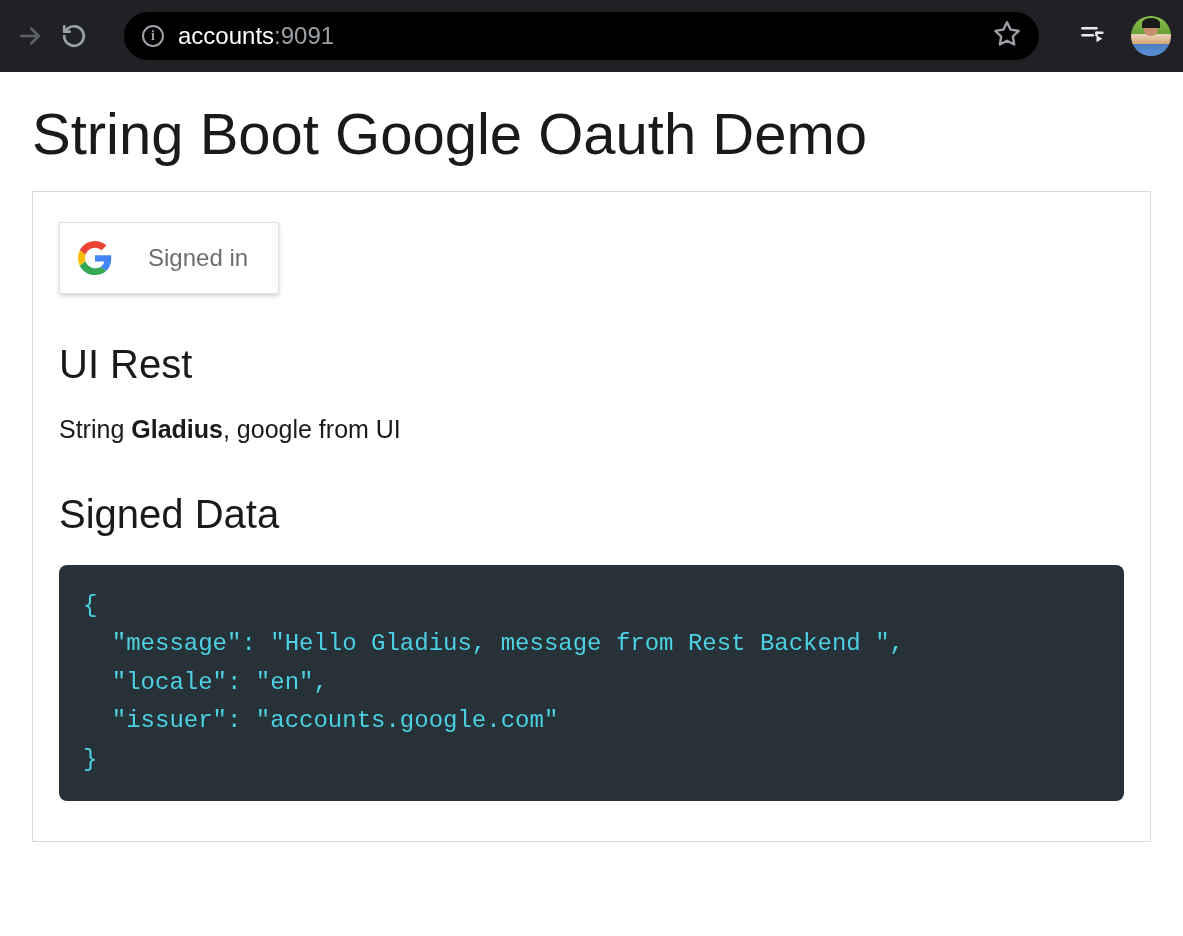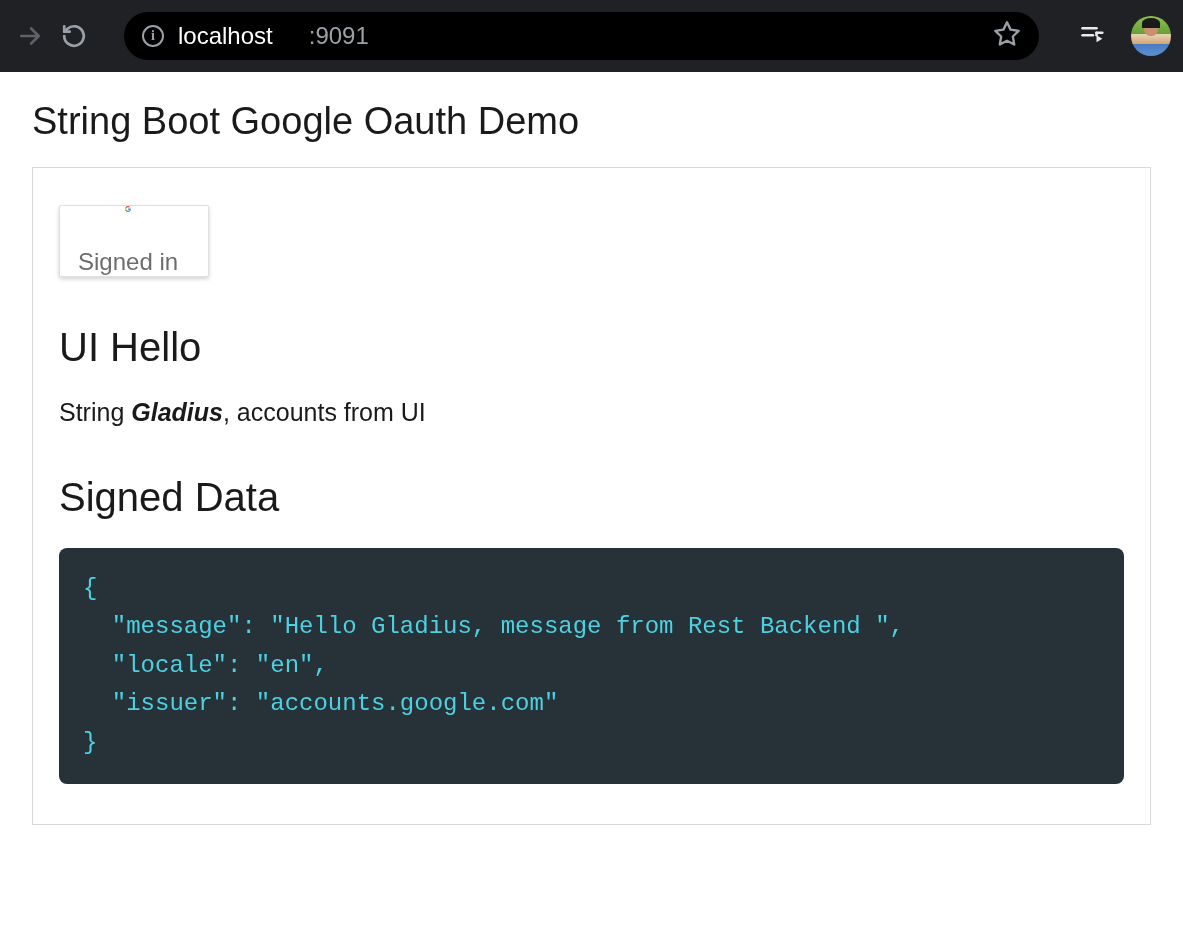--- a/index.html
+++ b/index.html
@@ -64,21 +64,20 @@
     .url-text {
       font-size: 24px;
       display: flex;
       align-items: baseline;
     }
     .url-host {
       color: #fff;
     }
     .url-port {
       color: #9aa0a6;
-      margin-left: 36px;
     }
     .address-spacer {
       flex: 1;
     }
     .star-icon {
       color: #9aa0a6;
     }
     .star-icon svg {
       width: 28px;
       height: 28px;
@@ -120,41 +119,40 @@
       width: 18px;
       height: 10px;
       background: #1a1a1a;
       border-radius: 50% 50% 0 0;
     }
     
     .page {
       padding: 28px 32px;
     }
     .page-title {
-      font-size: 38px;
+      font-size: 58px;
       font-weight: 400;
       color: #1a1a1a;
       margin-bottom: 24px;
     }
     .card {
       border: 1px solid #d8d8d8;
       padding: 30px 26px 40px 26px;
     }
     .google-signin {
       display: inline-flex;
       align-items: center;
       background: #fff;
       border: 1px solid #e0e0e0;
       box-shadow: 0 2px 4px rgba(0,0,0,0.18);
       border-radius: 2px;
       height: 72px;
       padding: 0 30px 0 18px;
       gap: 36px;
       cursor: pointer;
-      flex-direction: column;
     }
     .google-logo {
       width: 34px;
       height: 34px;
     }
     .signin-text {
       font-size: 24px;
       color: #6d6d6d;
     }
     .section-heading {
@@ -163,21 +161,20 @@
       color: #1a1a1a;
       margin-top: 48px;
       margin-bottom: 28px;
     }
     .welcome-line {
       font-size: 25px;
       color: #1a1a1a;
     }
     .welcome-name {
       font-weight: bold;
-      font-style: italic;
     }
     .code-block {
       background: #263238;
       color: #4dd0e1;
       font-family: "Courier New", Courier, monospace;
       font-size: 24px;
       line-height: 1.6;
       padding: 22px 24px;
       border-radius: 8px;
       white-space: pre;
@@ -197,21 +194,21 @@
   </div>
   <div class="nav-icon">
     <svg viewBox="0 0 24 24" fill="none" stroke="currentColor" stroke-width="2.5" stroke-linecap="round" stroke-linejoin="round">
       <path d="M3 12a9 9 0 1 0 3-6.7L3 8"></path>
       <polyline points="3 3 3 8 8 8"></polyline>
     </svg>
   </div>
   <div class="address-bar">
     <div class="info-icon">i</div>
     <div class="url-text">
-      <span class="url-host">localhost</span>
+      <span class="url-host">accounts</span>
         <span class="url-port">:9091</span>
     </div>
     <div class="address-spacer"></div>
     <div class="star-icon">
       <svg viewBox="0 0 24 24" fill="none" stroke="currentColor" stroke-width="2" stroke-linejoin="round">
         <polygon points="12 2 15.09 8.26 22 9.27 17 14.14 18.18 21.02 12 17.77 5.82 21.02 7 14.14 2 9.27 8.91 8.26 12 2"></polygon>
       </svg>
     </div>
   </div>
   <div class="media-icon">
@@ -233,23 +230,23 @@
     <div class="google-signin">
       <svg class="google-logo" viewBox="0 0 48 48">
         <path fill="#EA4335" d="M24 9.5c3.54 0 6.71 1.22 9.21 3.6l6.85-6.85C35.9 2.38 30.47 0 24 0 14.62 0 6.51 5.38 2.56 13.22l7.98 6.19C12.43 13.72 17.74 9.5 24 9.5z"></path>
         <path fill="#4285F4" d="M46.98 24.55c0-1.57-.15-3.09-.38-4.55H24v9.02h12.94c-.58 2.96-2.26 5.48-4.78 7.18l7.73 6c4.51-4.18 7.09-10.36 7.09-17.65z"></path>
         <path fill="#FBBC05" d="M10.53 28.59c-.48-1.45-.76-2.99-.76-4.59s.27-3.14.76-4.59l-7.98-6.19C.92 16.46 0 20.12 0 24c0 3.88.92 7.54 2.56 10.78l7.97-6.19z"></path>
         <path fill="#34A853" d="M24 48c6.48 0 11.93-2.13 15.89-5.81l-7.73-6c-2.15 1.45-4.92 2.3-8.16 2.3-6.26 0-11.57-4.22-13.47-9.91l-7.98 6.19C6.51 42.62 14.62 48 24 48z"></path>
       </svg>
       <span class="signin-text">Signed in</span>
     </div>
 
-    <h2 class="section-heading">UI Hello</h2>
+    <h2 class="section-heading">UI Rest</h2>
     <p class="welcome-line">
-      <span>String </span><span class="welcome-name">Gladius</span><span>, accounts from UI</span>
+      <span>String </span><span class="welcome-name">Gladius</span><span>, google from UI</span>
     </p>
 
     <h2 class="section-heading">Signed Data</h2>
     <pre class="code-block">{
   "message": "Hello Gladius, message from Rest Backend ",
   "locale": "en",
   "issuer": "accounts.google.com"
 }</pre>
   </div>
 </div>

